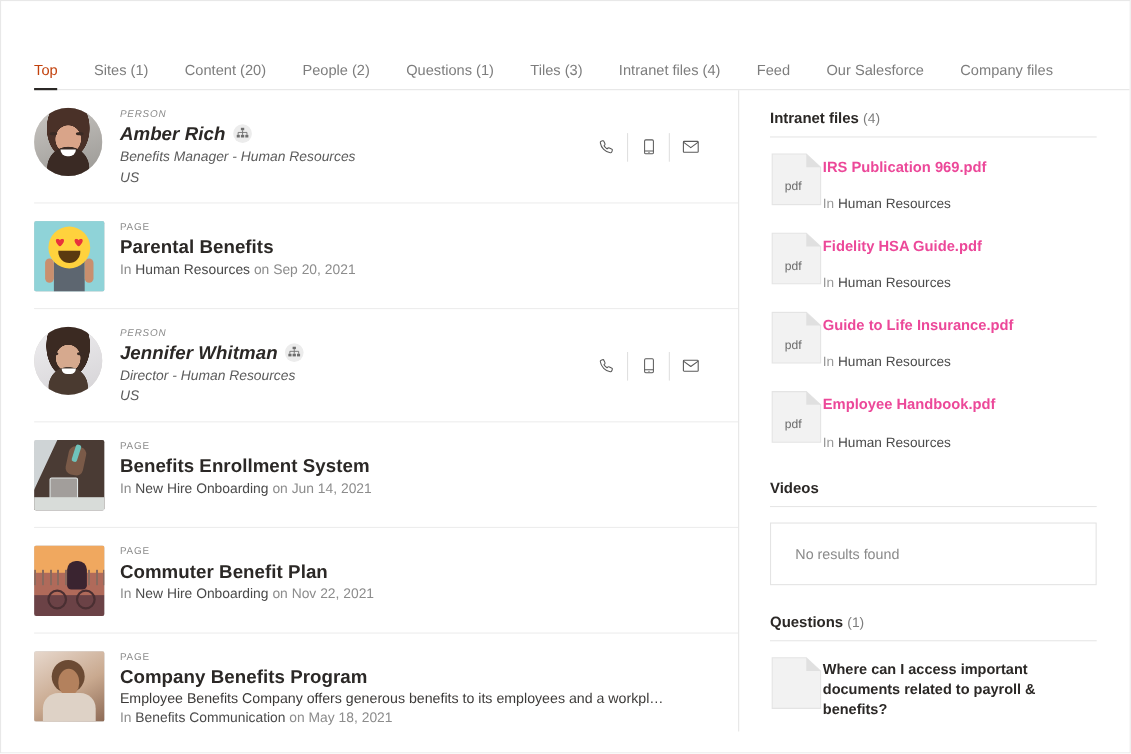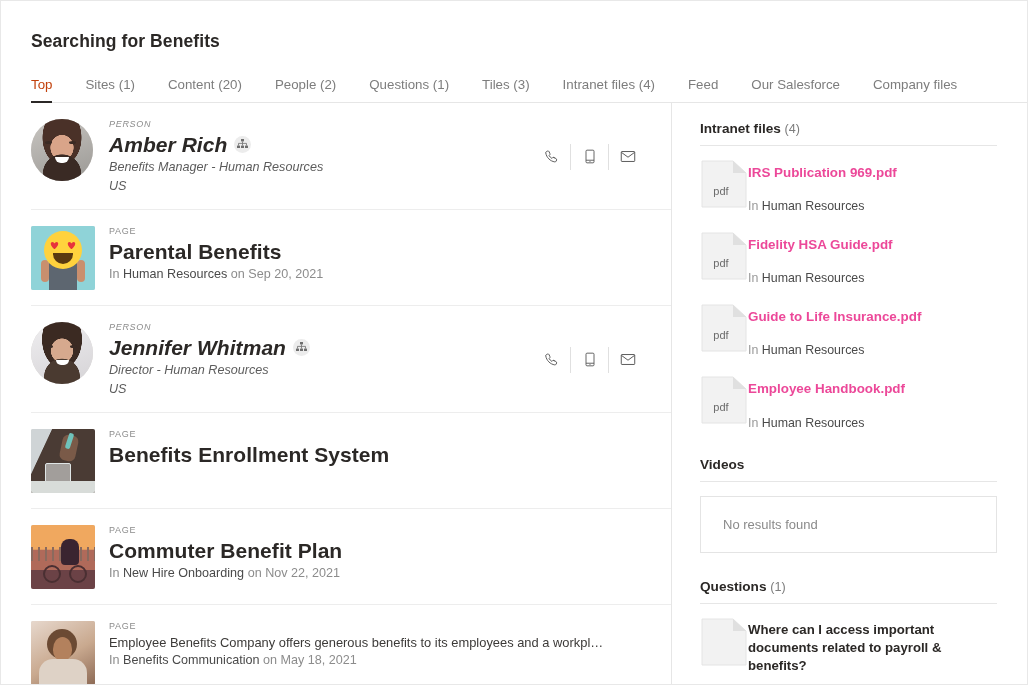--- a/index.html
+++ b/index.html
@@ -71,21 +71,21 @@
   .thumb {
     width: 64px; height: 64px; border-radius: 2px;
     overflow: hidden; position: relative; background: #cfcfcf;
   }
 
   .kicker {
     font-size: 9px; letter-spacing: .7px; color: #8c8c8c;
     text-transform: uppercase; margin-bottom: 4px;
   }
   .res-title {
-    font-size: 21px; font-weight: bold; color: #2b2826;
+    font-size: 17px; font-weight: bold; color: #2b2826;
     display: inline-block; vertical-align: middle;
     letter-spacing: .05px;
   }
   .res-sub {
     font-size: 12.6px; color: #5c5c5c; margin-top: 2px; line-height: 1.32;
   }
   .res-sub .loc { color: #4a4a4a; }
   .res-sub .dim { color: #8c8c8c; }
   .res-snippet {
     font-size: 12.9px; color: #3c3a38; margin-top: 1px;
@@ -155,21 +155,20 @@
 
   .panel-sp { height: 22px; }
   .panel-sp-lg { height: 26px; }
 </style>
 </head>
 <body>
 
 <div class="page-card">
 
   <div class="search-header">
-    <div class="search-title">Searching for Benefits</div>
 
     <div class="tabs-row" id="tabs-row">
         <div class="tab active">Top</div>
         <div class="tab">Sites (1)</div>
         <div class="tab">Content (20)</div>
         <div class="tab">People (2)</div>
         <div class="tab">Questions (1)</div>
         <div class="tab">Tiles (3)</div>
         <div class="tab">Intranet files (4)</div>
         <div class="tab">Feed</div>
@@ -302,20 +301,21 @@
               <div style="position:absolute;inset:0;background:linear-gradient(115deg,#cfd4d6 0 22%,#4a3b34 23% 100%)"></div>
               <div style="position:absolute;left:30px;top:6px;width:16px;height:26px;background:#7a5a48;border-radius:6px;transform:rotate(12deg)"></div>
               <div style="position:absolute;left:36px;top:4px;width:5px;height:16px;background:#6fc3bb;border-radius:2px;transform:rotate(18deg)"></div>
               <div style="position:absolute;left:14px;top:34px;width:26px;height:24px;background:rgba(235,240,240,.55);border:1px solid #dfe5e5;border-radius:2px"></div>
               <div style="position:absolute;left:0;top:52px;width:64px;height:12px;background:#d8dcd9"></div>
             </div>
           </div>
           <div class="result-main">
             <div class="kicker">PAGE</div>
             <div><span class="res-title">Benefits Enrollment System</span></div>
+            <div class="res-sub"><span class="dim">In</span> <span class="loc">New Hire Onboarding</span> <span class="dim">on</span> <span class="dim">Jun 14, 2021</span></div>
           </div>
         </div>
         <div class="result">
           <div class="result-thumb-wrap">
             <div class="thumb">
               <div style="position:absolute;inset:0;background:linear-gradient(180deg,#f0a85f 0 38%,#b06a5a 39% 70%,#6b4246 71% 100%)"></div>
               <div style="position:absolute;left:0;top:22px;width:64px;height:14px;background:repeating-linear-gradient(90deg,#8a6a5e 0 2px,transparent 2px 7px)"></div>
               <div style="position:absolute;left:30px;top:14px;width:18px;height:26px;background:#3a2430;border-radius:8px 8px 4px 4px"></div>
               <div style="position:absolute;left:12px;top:40px;width:18px;height:18px;border:2px solid #4a2f32;border-radius:50%"></div>
               <div style="position:absolute;left:38px;top:40px;width:18px;height:18px;border:2px solid #4a2f32;border-radius:50%"></div>
@@ -331,20 +331,21 @@
           <div class="result-thumb-wrap">
             <div class="thumb">
               <div style="position:absolute;inset:0;background:linear-gradient(150deg,#e7d8cd,#c9a98f 55%,#8d6a55)"></div>
               <div style="position:absolute;left:16px;top:8px;width:30px;height:30px;border-radius:50%;background:#6b4a33"></div>
               <div style="position:absolute;left:22px;top:16px;width:19px;height:24px;border-radius:50% 50% 45% 45%;background:#b3815d"></div>
               <div style="position:absolute;left:8px;top:38px;width:48px;height:26px;background:#ded2c6;border-radius:14px 14px 0 0"></div>
             </div>
           </div>
           <div class="result-main">
             <div class="kicker">PAGE</div>
+            <div><span class="res-title">Company Benefits Program</span></div>
             <div class="res-snippet">Employee Benefits Company offers generous benefits to its employees and a workpl…</div>
             <div class="res-sub"><span class="dim">In</span> <span class="loc">Benefits Communication</span> <span class="dim">on</span> <span class="dim">May 18, 2021</span></div>
           </div>
         </div>
       </div>
 
     <div class="col-divider"></div>
 
     <div class="col-right">
 

